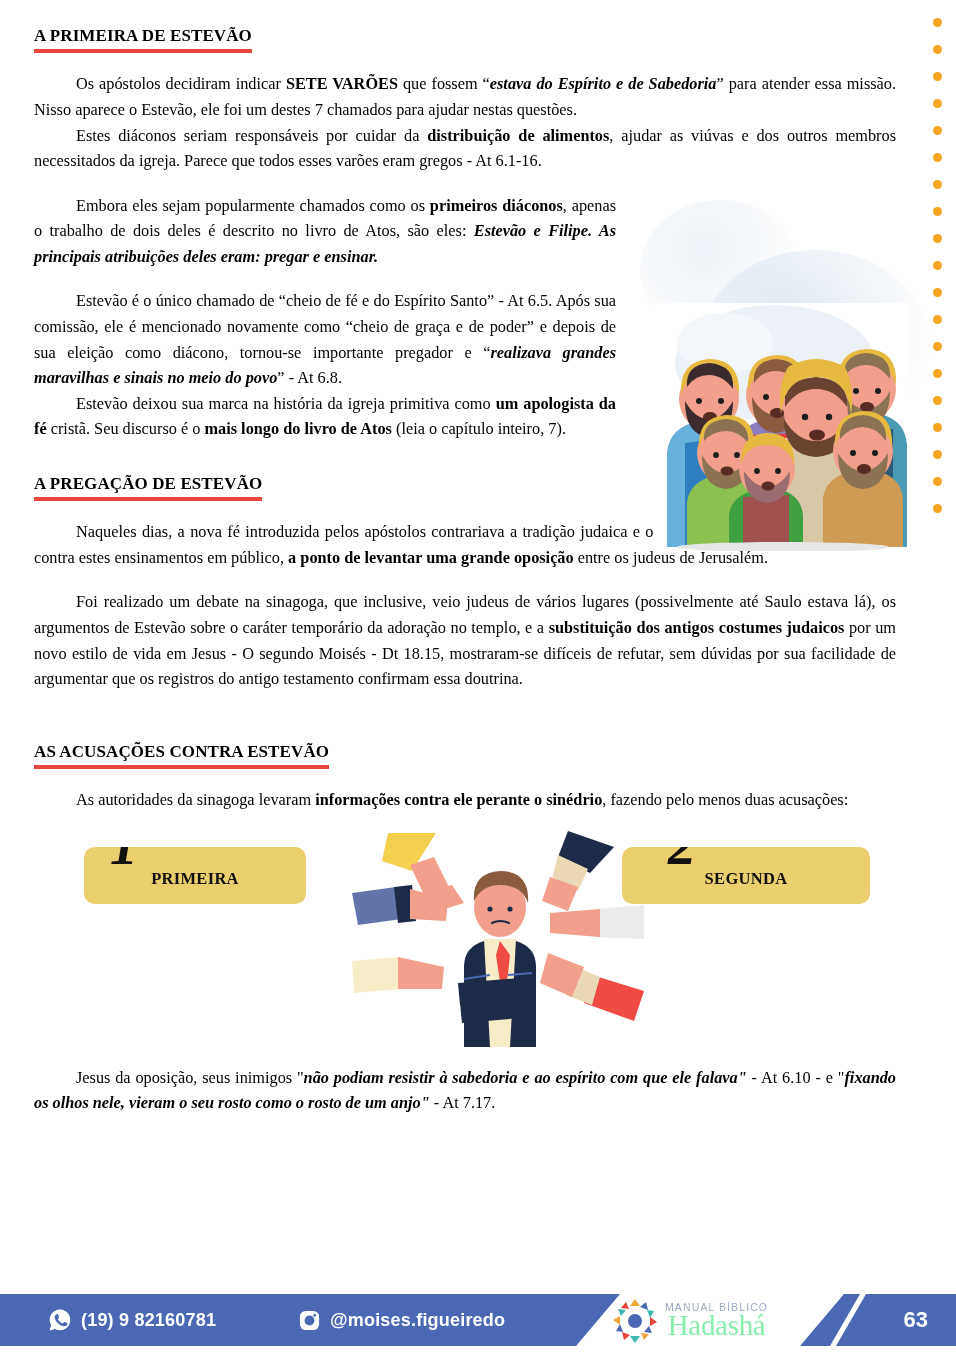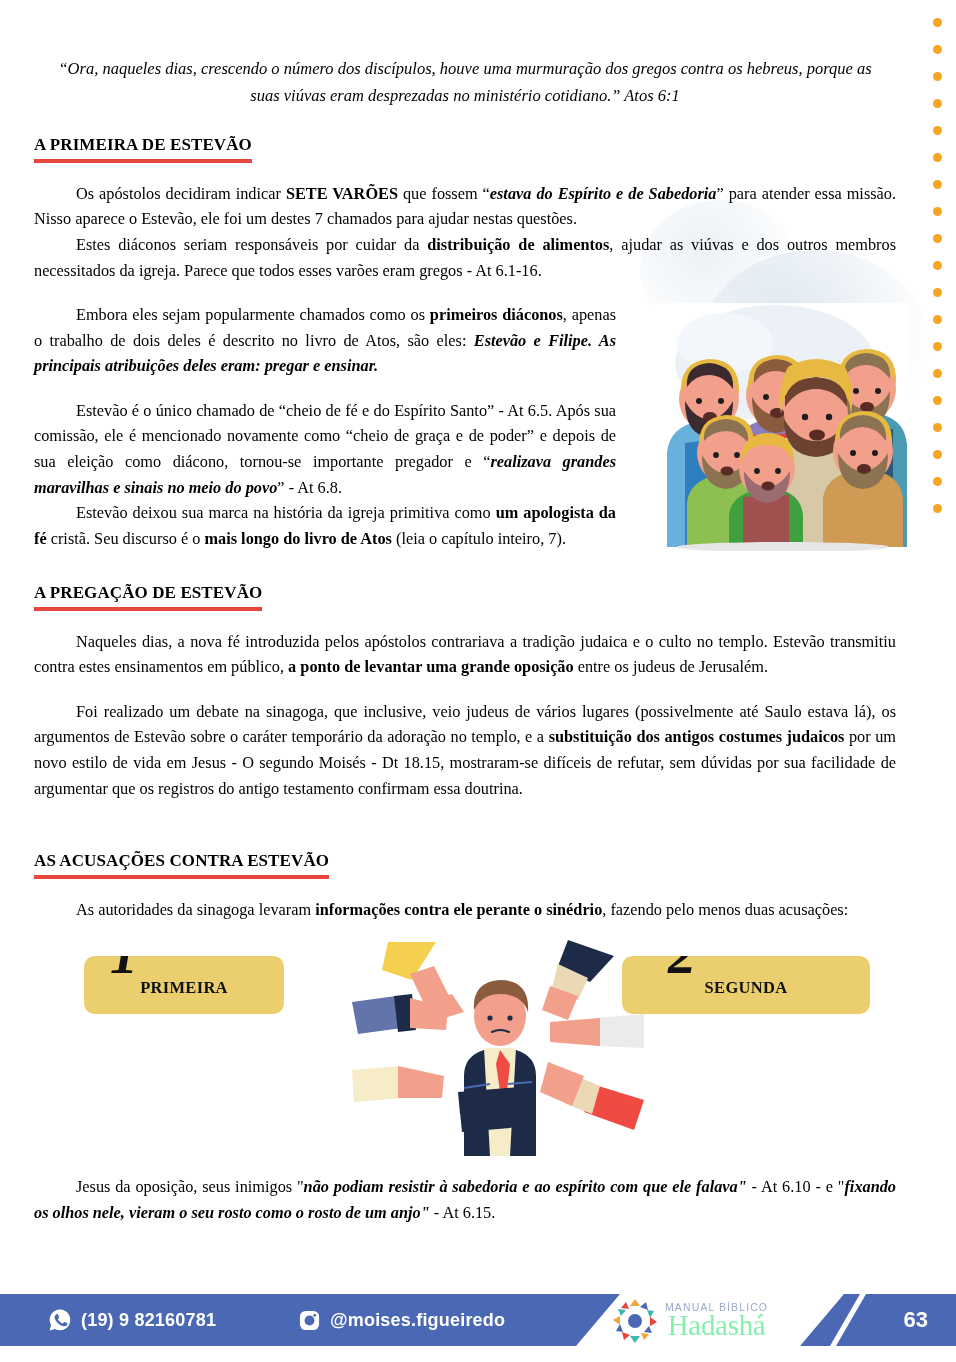--- a/index.html
+++ b/index.html
@@ -111,21 +111,21 @@
 
   
   #accusations {
     position: relative;
     height: 238px;
     margin-top: 8px;
   }
   .accusation {
     position: absolute;
     top: 26px;
-    width: 200px;
+    width: 222px;
     background: #ebce6e;
     color: #111111;
     text-align: center;
     font-size: 15.3px;
     line-height: 1.42;
     padding: 20px 12px 12px 12px;
     box-sizing: border-box;
     
     -webkit-mask-image:
       linear-gradient(#000 0 0);
@@ -284,21 +284,20 @@
       <span class="dot" style="top: 369px;"></span>
       <span class="dot" style="top: 396px;"></span>
       <span class="dot" style="top: 423px;"></span>
       <span class="dot" style="top: 450px;"></span>
       <span class="dot" style="top: 477px;"></span>
       <span class="dot" style="top: 504px;"></span>
     </div>
 
   <div id="content">
 
-    <p class="verse">“Ora, naqueles dias, crescendo o número dos discípulos, houve uma murmuração dos gregos contra os hebreus, porque as suas viúvas eram desprezadas no ministério cotidiano.” Atos 6:1</p>
 
     <div class="title-wrap">
       <h2 class="section-title">A PRIMEIRA DE ESTEVÃO</h2>
     </div>
 
     <div class="float-right-deacons" style="float:none;height:0;margin:0;"></div>
 
     <p class="body first-after-title"><span> Os apóstolos decidiram indicar </span><b>SETE VARÕES</b><span> que fossem “</span><span class="bi">estava do Espírito e de Sabedoria</span><span>” para atender essa missão. Nisso aparece o Estevão, ele foi um destes 7 chamados para ajudar nestas questões.</span></p>
     <p class="body tight"><span>Estes diáconos seriam responsáveis por cuidar da </span><b>distribuição de alimentos</b><span>, ajudar as viúvas e dos outros membros necessitados da igreja. Parece que todos esses varões eram gregos - At 6.1-16.</span></p>
 
@@ -370,21 +369,21 @@
         <span class="acc-number">1</span>
         <span class="acc-head">PRIMEIRA</span>
       </div>
 
       <div class="accusation" id="acc-2">
         <span class="acc-number">2</span>
         <span class="acc-head">SEGUNDA</span>
       </div>
     </div>
 
-    <p class="body" style="margin-top:6px;"><span> Jesus da oposição, seus inimigos "</span><span class="bi">não podiam resistir à sabedoria e ao espírito com que ele falava"</span><span> - At 6.10 - e "</span><span class="bi">fixando os olhos nele, vieram o seu rosto como o rosto de um anjo"</span><span> - At 6.15.</span></p>
+    <p class="body" style="margin-top:6px;"><span> Jesus da oposição, seus inimigos "</span><span class="bi">não podiam resistir à sabedoria e ao espírito com que ele falava"</span><span> - At 6.10 - e "</span><span class="bi">fixando os olhos nele, vieram o seu rosto como o rosto de um anjo"</span><span> - At 7.17.</span></p>
 
   </div>
 
   <div id="deacons-figure">
     <svg viewBox="0 0 254 248" width="254" height="248" aria-hidden="true">
       <rect x="0" y="0" width="254" height="244" fill="#ffffff"></rect>
       <g opacity="0.30">
         <ellipse cx="120" cy="60" rx="100" ry="58" fill="#c3d3e6"></ellipse>
         <ellipse cx="70" cy="40" rx="48" ry="30" fill="#d8e3ef"></ellipse>
       </g>

